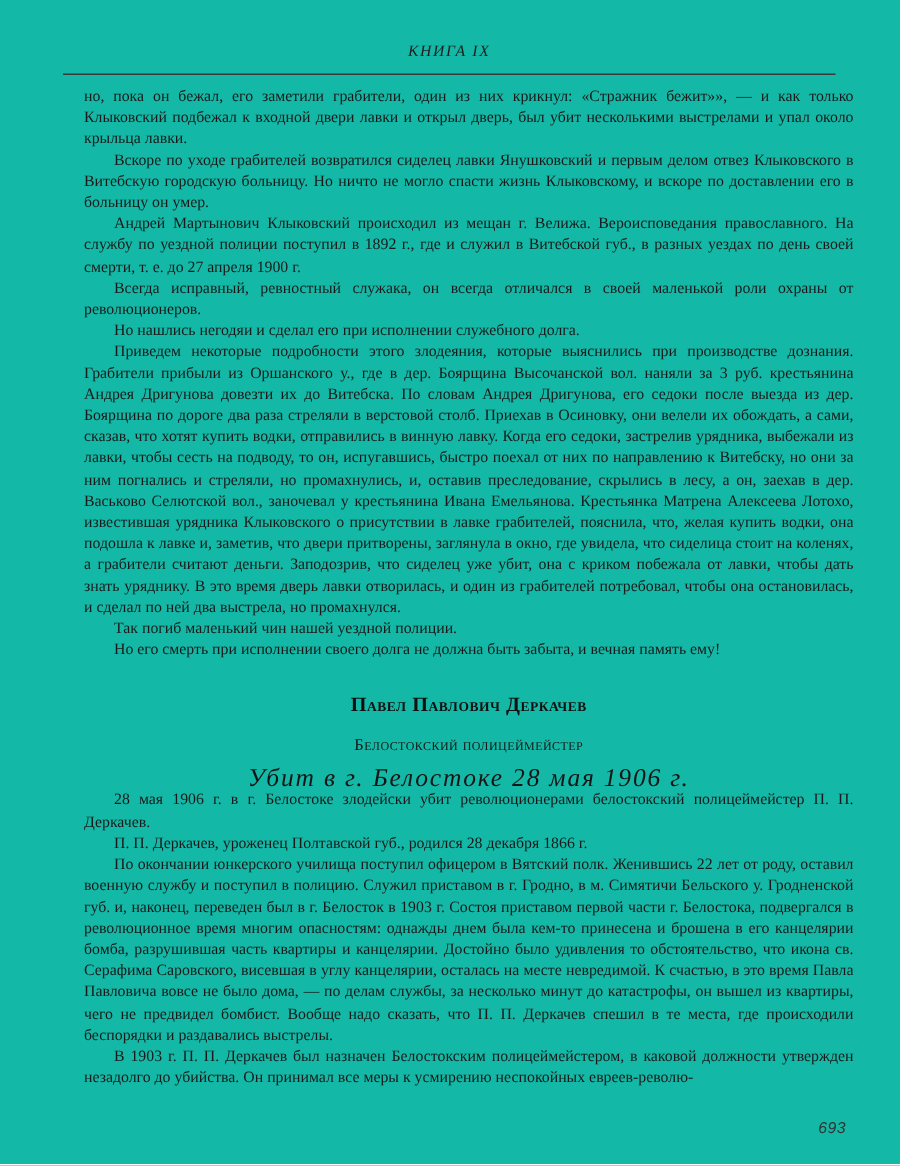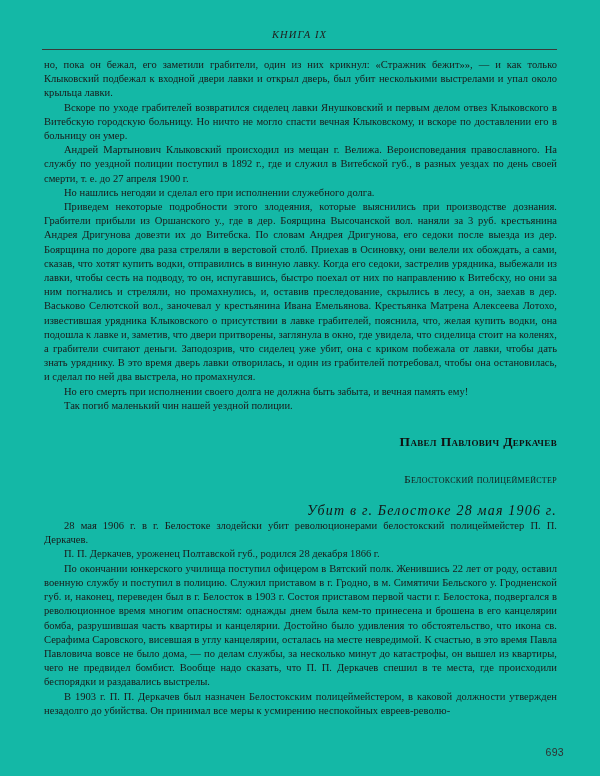--- a/index.html
+++ b/index.html
@@ -34,96 +34,98 @@
     left: 42px;
     top: 49px;
     width: 515px;
     height: 0;
     border-top: 1.4px solid #3a3a3a;
   }
 
   
   .column {
     position: absolute;
-    left: 44px;
+    left: 56px;
     top: 58px;
     width: 513px;
   }
   p.body {
     margin: 0;
     font-size: 10.55px;
     line-height: 14.2px;
     text-align: justify;
     text-justify: inter-word;
     text-indent: 20px;
     hyphens: manual;
     color: #1a1a1a;
   }
   p.body.no-indent { text-indent: 0; }
 
   
   .section-head {
-    text-align: right;
+    text-align: center;
     margin-top: 20px;
     font-family: Liberation Serif, serif;
   }
   .person-name {
     font-size: 13.5px;
     font-weight: bold;
     font-variant: small-caps;
     letter-spacing: 0.35px;
     line-height: 17px;
     color: #111111;
   }
   .person-rank {
     font-size: 11px;
     font-variant: small-caps;
     letter-spacing: 0.3px;
     line-height: 16px;
-    margin-top: 21px;
+    margin-top: 11px;
     color: #171717;
   }
   .person-killed {
-    font-size: 14px;
+    font-size: 17px;
     font-style: italic;
     letter-spacing: 1.2px;
     line-height: 16px;
-    margin-top: 16px;
+    margin-top: 6px;
     color: #151515;
   }
   .after-head { margin-top: 12px; }
 
   
   .folio {
     position: absolute;
     right: 36px;
     bottom: 18px;
     font-family: "Liberation Sans", "DejaVu Sans", sans-serif;
     font-size: 10.5px;
     color: #30302f;
     letter-spacing: 0.3px;
+    font-style: italic;
   }
 </style>
 </head>
 <body>
 
 <div class="page">
 
   <div class="running-head">КНИГА IX</div>
   <div class="head-rule"></div>
 
   <div class="column">
 
     <p class="body no-indent">но, пока он бежал, его заметили грабители, один из них крикнул: «Стражник бежит»», — и как только Клыковский подбежал к входной двери лавки и открыл дверь, был убит несколькими выстрелами и упал около крыльца лавки.</p>
-    <p class="body">Вскоре по уходе грабителей возвратился сиделец лавки Янушковский и первым делом отвез Клыковского в Витебскую городскую больницу. Но ничто не могло спасти вечная Клыковскому, и вскоре по доставлении его в больницу он умер.</p>
+    <p class="body">Вскоре по уходе грабителей возвратился сиделец лавки Янушковский и первым делом отвез Клыковского в Витебскую городскую больницу. Но ничто не могло спасти жизнь Клыковскому, и вскоре по доставлении его в больницу он умер.</p>
     <p class="body">Андрей Мартынович Клыковский происходил из мещан г. Велижа. Вероисповедания православного. На службу по уездной полиции поступил в 1892 г., где и служил в Витебской губ., в разных уездах по день своей смерти, т. е. до 27 апреля 1900 г.</p>
+    <p class="body">Всегда исправный, ревностный служака, он всегда отличался в своей маленькой роли охраны от революционеров.</p>
     <p class="body">Но нашлись негодяи и сделал его при исполнении служебного долга.</p>
     <p class="body">Приведем некоторые подробности этого злодеяния, которые выяснились при производстве дознания. Грабители прибыли из Оршанского у., где в дер. Боярщина Высочанской вол. наняли за 3 руб. крестьянина Андрея Дригунова довезти их до Витебска. По словам Андрея Дригунова, его седоки после выезда из дер. Боярщина по дороге два раза стреляли в верстовой столб. Приехав в Осиновку, они велели их обождать, а сами, сказав, что хотят купить водки, отправились в винную лавку. Когда его седоки, застрелив урядника, выбежали из лавки, чтобы сесть на подводу, то он, испугавшись, быстро поехал от них по направлению к Витебску, но они за ним погнались и стреляли, но промахнулись, и, оставив преследование, скрылись в лесу, а он, заехав в дер. Васьково Селютской вол., заночевал у крестьянина Ивана Емельянова. Крестьянка Матрена Алексеева Лотохо, известившая урядника Клыковского о присутствии в лавке грабителей, пояснила, что, желая купить водки, она подошла к лавке и, заметив, что двери притворены, заглянула в окно, где увидела, что сиделица стоит на коленях, а грабители считают деньги. Заподозрив, что сиделец уже убит, она с криком побежала от лавки, чтобы дать знать уряднику. В это время дверь лавки отворилась, и один из грабителей потребовал, чтобы она остановилась, и сделал по ней два выстрела, но промахнулся.</p>
+    <p class="body">Так погиб маленький чин нашей уездной полиции.</p>
     <p class="body">Но его смерть при исполнении своего долга не должна быть забыта, и вечная память ему!</p>
-    <p class="body">Так погиб маленький чин нашей уездной полиции.</p>
 
     <div class="section-head">
       <div class="person-name">Павел Павлович Деркачев</div>
       <div class="person-rank">Белостокский полицеймейстер</div>
       <div class="person-killed">Убит в г. Белостоке 28 мая 1906 г.</div>
     </div>
 
     <p class="body after-head">28 мая 1906 г. в г. Белостоке злодейски убит революционерами белостокский полицеймейстер П. П. Деркачев.</p>
     <p class="body">П. П. Деркачев, уроженец Полтавской губ., родился 28 декабря 1866 г.</p>
     <p class="body">По окончании юнкерского училища поступил офицером в Вятский полк. Женившись 22 лет от роду, оставил военную службу и поступил в полицию. Служил приставом в г. Гродно, в м. Симятичи Бельского у. Гродненской губ. и, наконец, переведен был в г. Белосток в 1903 г. Состоя приставом первой части г. Белостока, подвергался в революционное время многим опасностям: однажды днем была кем-то принесена и брошена в его канцелярии бомба, разрушившая часть квартиры и канцелярии. Достойно было удивления то обстоятельство, что икона св. Серафима Саровского, висевшая в углу канцелярии, осталась на месте невредимой. К счастью, в это время Павла Павловича вовсе не было дома, — по делам службы, за несколько минут до катастрофы, он вышел из квартиры, чего не предвидел бомбист. Вообще надо сказать, что П. П. Деркачев спешил в те места, где происходили беспорядки и раздавались выстрелы.</p>

